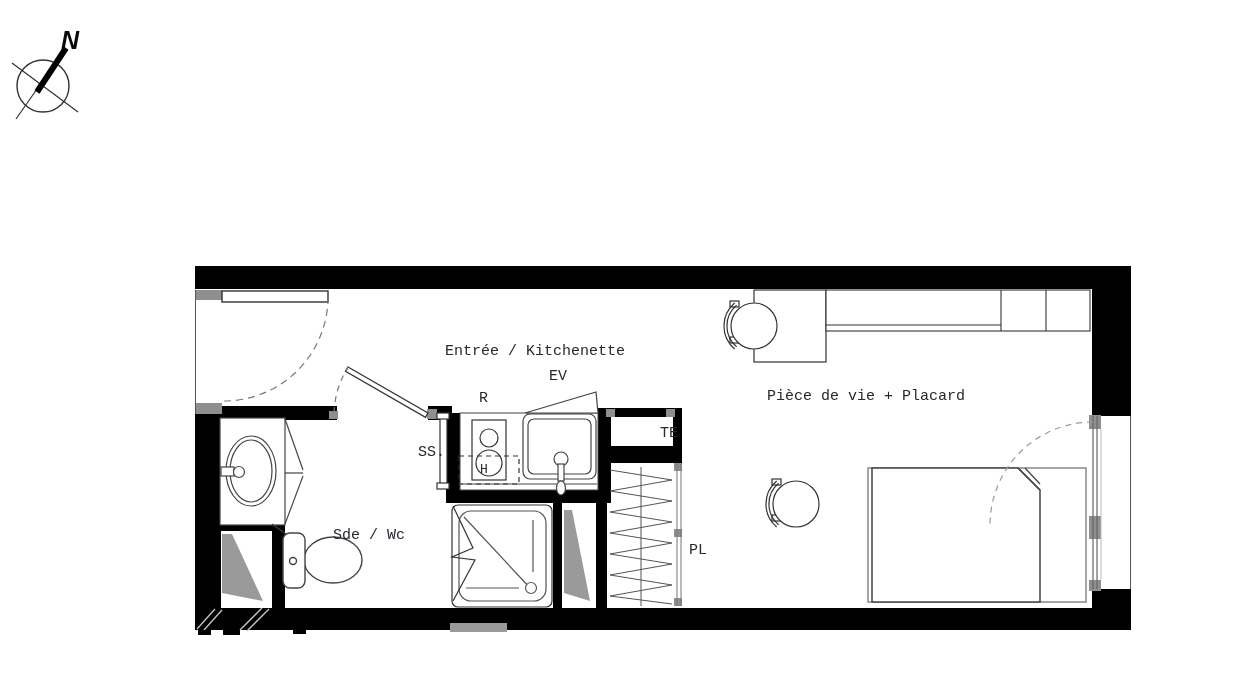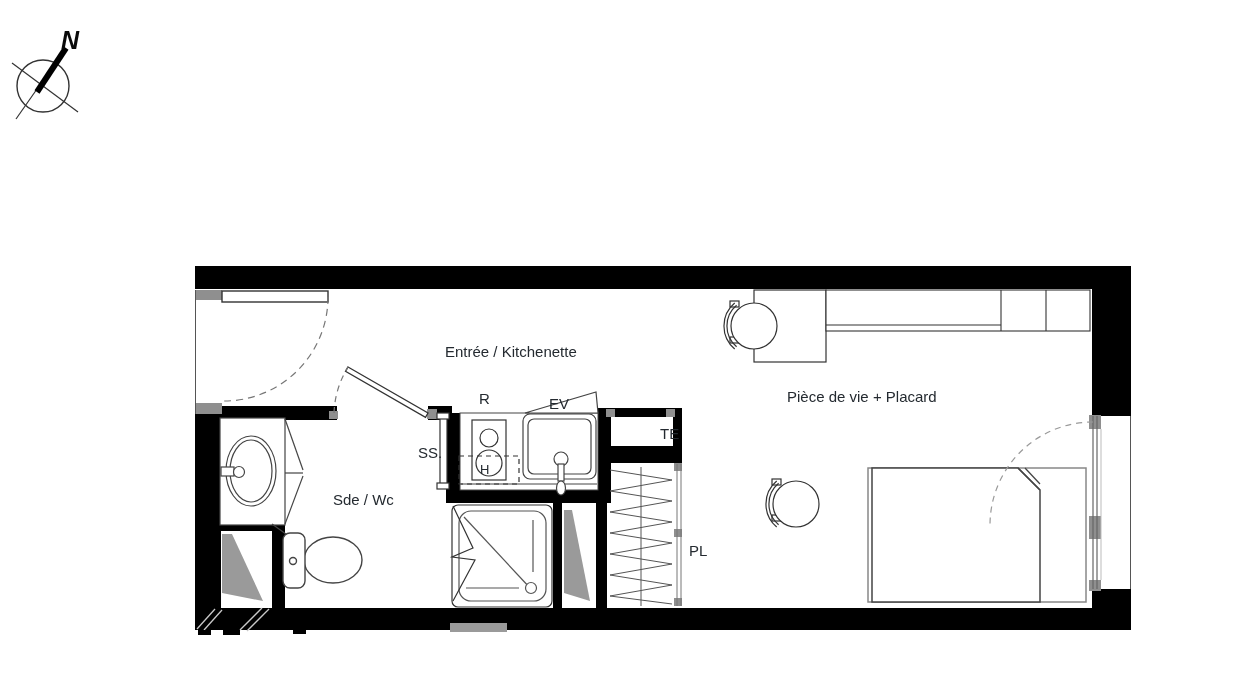--- a/index.html
+++ b/index.html
@@ -10,20 +10,21 @@
     font-family:"Liberation Sans", sans-serif;
     overflow:hidden;
   }
   #plan-svg{position:absolute;left:0;top:0;}
   .lbl{
     position:absolute;
     color:#242a30;
     font-size:15px;
     line-height:17px;
     white-space:nowrap;
+    font-family:Liberation Mono, monospace;
   }
   .lbl.small{font-size:13px;}
   #north-text{
     font-family:"Liberation Sans", sans-serif;
     font-size:25px;
     font-style:italic;
     font-weight:bold;
     fill:#0a0a0a;
   }
 </style>
@@ -207,27 +208,27 @@
     <g fill="none" stroke="#555" stroke-width="1">
       <polyline points="610,470 672,480 610,491 672,501 610,512 672,522 610,533 672,543 610,554 672,564 610,575 672,585 610,596 672,604"></polyline>
       <line x1="641" y1="467" x2="641" y2="606"></line>
       <line x1="677" y1="464" x2="677" y2="606" stroke="#777"></line>
       <line x1="681" y1="464" x2="681" y2="606" stroke="#777"></line>
     </g>
   </svg>
 
   <span class="lbl" style="left:445px;top:343px;">Entrée / Kitchenette</span>
 
-  <span class="lbl" style="left:767px;top:388px;margin-left:20px;">Pièce de vie + Placard</span>
-
-  <span class="lbl" style="left:333px;top:491px;">Sde / Wc</span>
+  <span class="lbl" style="left:767px;top:388px;">Pièce de vie + Placard</span>
+
+  <span class="lbl" style="left:333px;top:527px;">Sde / Wc</span>
 
   <span class="lbl" style="left:479px;top:390px;">R</span>
 
-  <span class="lbl" style="left:549px;top:395px;">EV</span>
+  <span class="lbl" style="left:549px;top:368px;">EV</span>
 
   <span class="lbl" style="left:660px;top:425px;">TE</span>
 
   <span class="lbl" style="left:418px;top:444px;">SS.</span>
 
   <span class="lbl" style="left:689px;top:542px;">PL</span>
 
   <span class="lbl small" style="left:480px;top:461px;">H</span>
 
 </div>

